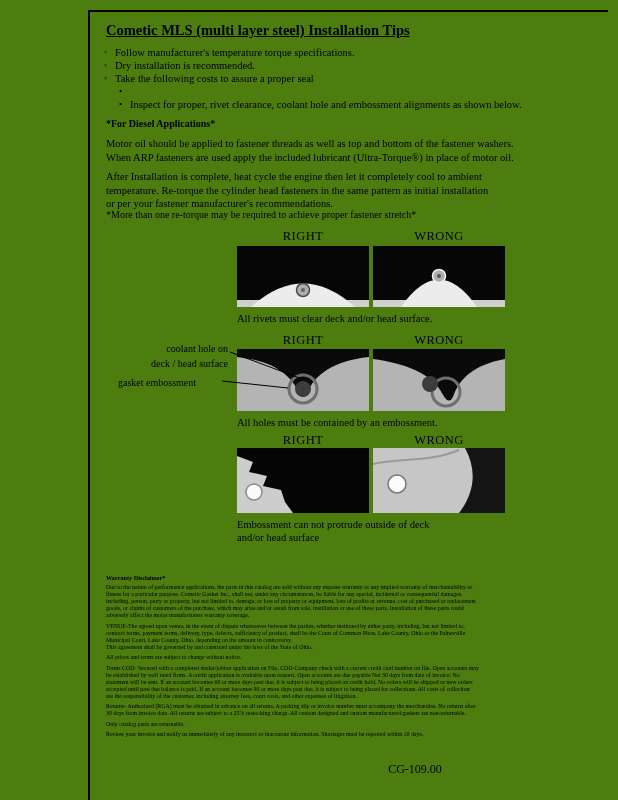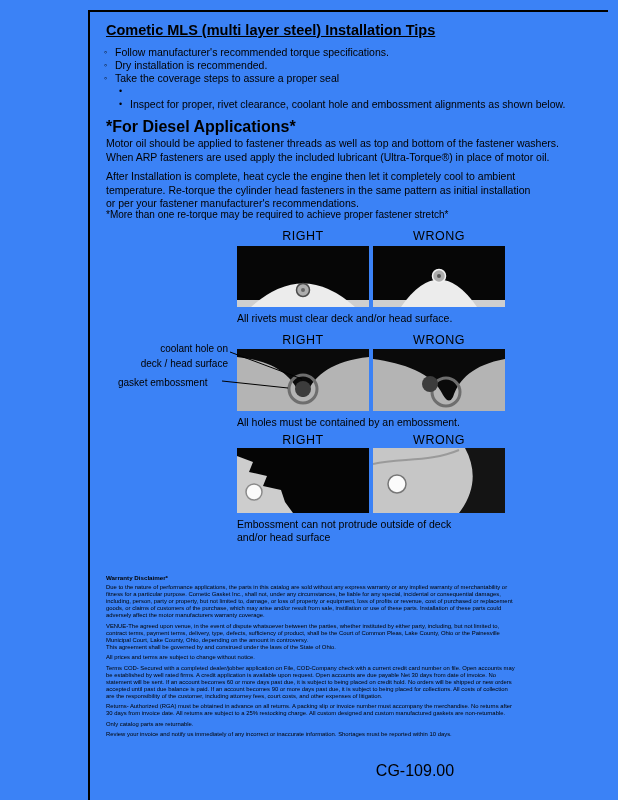--- a/index.html
+++ b/index.html
@@ -1,31 +1,31 @@
 <!DOCTYPE html>
 <html><head>
 <meta charset="utf-8">
 <style>
   html,body{margin:0;padding:0;background:#fff;}
-  #page{position:relative;width:618px;height:800px;background:#3b82f6;
-        font-family:Liberation Sans, sans-serif;color:#000;overflow:hidden;}
+  #page{position:relative;width:618px;height:800px;background:#4d7c0f;
+        font-family:Liberation Serif, serif;color:#000;overflow:hidden;}
   .abs{position:absolute;}
 
   
   .border-top{left:88px;top:10px;width:520px;height:2px;background:#000;}
   .border-left{left:88px;top:10px;width:2px;height:790px;background:#000;}
 
   .title{left:106px;top:22px;font-size:14.5px;font-weight:bold;text-decoration:underline;}
 
   .bullets{left:104px;top:46px;font-size:10.5px;line-height:13px;}
   .brow{display:flex;}
   .mk{width:11px;flex:0 0 11px;font-size:9px;}
   .sub{margin-left:15px;}
 
-  .h2{left:106px;top:118px;font-size:16px;font-weight:bold;}
+  .h2{left:106px;top:118px;font-size:10px;font-weight:bold;}
   .para{left:106px;font-size:10.5px;line-height:13.5px;white-space:pre-line;}
   .para-oil{top:137px;}
   .para-heat{top:170px;}
   .note{left:106px;top:209px;font-size:10px;}
 
   .dlabel{font-size:12.5px;text-align:center;width:132px;letter-spacing:.5px;}
   .lbl-r1l{left:237px;top:229px;} .lbl-r1r{left:373px;top:229px;}
   .lbl-r2l{left:237px;top:333px;} .lbl-r2r{left:373px;top:333px;}
   .lbl-r3l{left:237px;top:433px;} .lbl-r3r{left:373px;top:433px;}
 
@@ -41,44 +41,44 @@
 
   .ann{font-size:10px;line-height:15px;white-space:pre-line;}
   .ann-coolant{left:118px;top:341px;width:110px;text-align:right;}
   .ann-emboss{left:118px;top:375px;}
   .connector{left:110px;top:335px;}
 
   .disclaimer{left:106px;top:574px;width:462px;font-size:5.9px;line-height:7px;}
   .disclaimer .dh{font-weight:bold;margin:0 0 3px 0;font-size:6.2px;}
   .disclaimer p{margin:0 0 3.5px 0;white-space:pre-line;}
 
-  .footer{left:345px;top:762px;width:140px;text-align:center;font-size:16px;}
+  .footer{left:345px;top:762px;width:140px;text-align:center;font-size:12px;}
 </style>
 </head>
 <body>
 
 <div id="page">
 
   <div class="abs border-top"></div>
   <div class="abs border-left"></div>
 
   <div class="abs title">Cometic MLS (multi layer steel) Installation Tips</div>
 
   <div class="abs bullets">
     <div class="brow">
       <span class="mk">◦</span>
-      <span>Follow manufacturer's recommended torque specifications.</span>
+      <span>Follow manufacturer's temperature torque specifications.</span>
     </div>
     <div class="brow">
       <span class="mk">◦</span>
       <span>Dry installation is recommended.</span>
     </div>
     <div class="brow">
       <span class="mk">◦</span>
-      <span>Take the coverage steps to assure a proper seal</span>
+      <span>Take the following costs to assure a proper seal</span>
     </div>
     <div class="brow sub">
       <span class="mk">•</span>
     </div>
     <div class="brow sub">
       <span class="mk">•</span>
       <span>Inspect for proper, rivet clearance, coolant hole and embossment alignments as shown below.</span>
     </div>
   </div>
 

